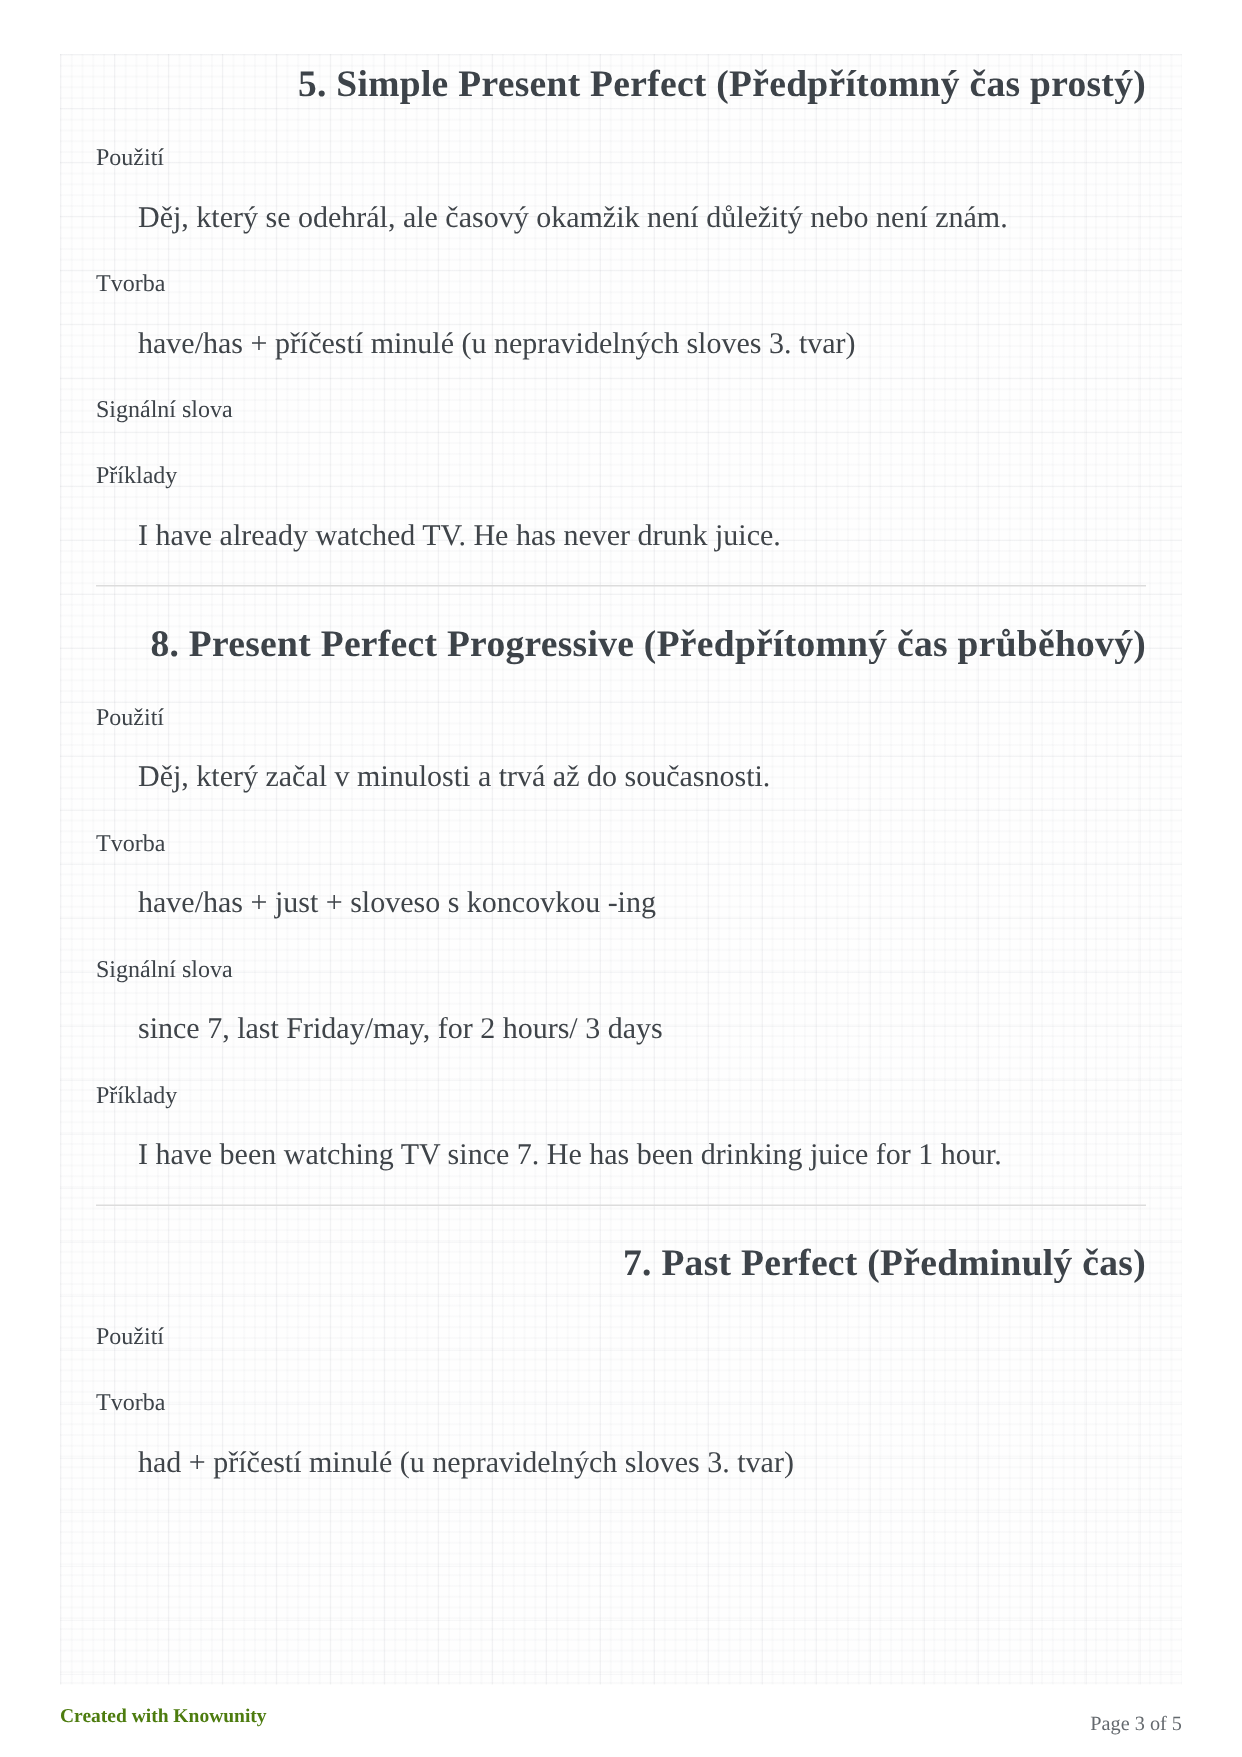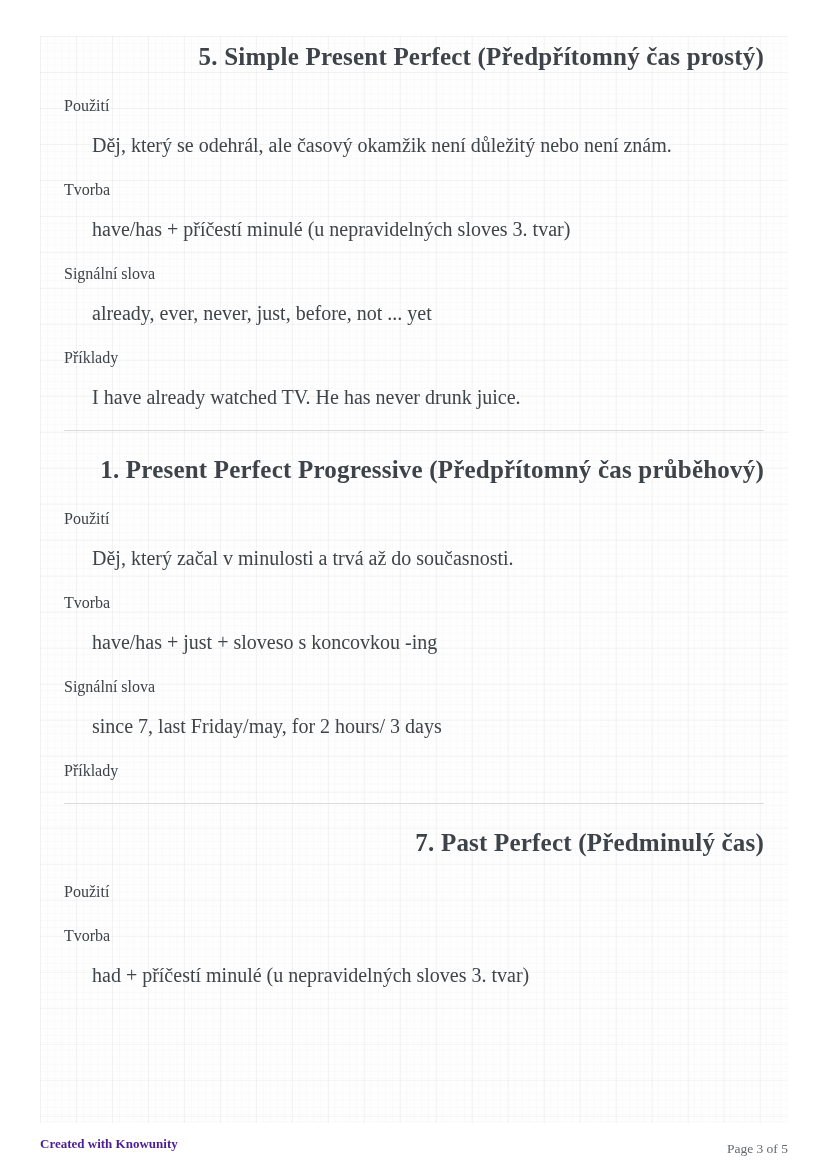--- a/index.html
+++ b/index.html
@@ -27,49 +27,49 @@
   .field-label{
     font-size:16px;line-height:20px;margin:24px 0 0 0;font-weight:normal;color:#3d4349;
   }
   .field-text{
     font-size:20px;line-height:21px;margin:19px 0 0 28px;color:#3f4449;
   }
   hr.section-divider{
     border:none;border-top:1px solid #dcdcdc;margin:22px 0 0 0;height:0;
   }
   .footer-left{
-    position:absolute;left:40px;top:1136px;font-size:13px;font-weight:bold;color:#4c1d95;
+    position:absolute;left:40px;top:1136px;font-size:13px;font-weight:bold;color:#4d7c0f;
   }
   .footer-right{
     position:absolute;right:40px;top:1141px;font-size:13.5px;color:#64696e;
   }
 </style>
 </head>
 <body>
 
 <div class="paper">
   <div class="inner" id="sections-container">
       <h2 class="section-title">5. Simple Present Perfect (Předpřítomný čas prostý)</h2>
       <div class="field-label">Použití</div>
       <div class="field-text">Děj, který se odehrál, ale časový okamžik není důležitý nebo není znám.</div>
       <div class="field-label">Tvorba</div>
       <div class="field-text">have/has + příčestí minulé (u nepravidelných sloves 3. tvar)</div>
       <div class="field-label">Signální slova</div>
-      <div class="field-text">already, ever, never, just, before, not ... yet</div>
       <div class="field-label">Příklady</div>
       <div class="field-text">I have already watched TV. He has never drunk juice.</div>
       <hr class="section-divider">
-      <h2 class="section-title">1. Present Perfect Progressive (Předpřítomný čas průběhový)</h2>
+      <h2 class="section-title">8. Present Perfect Progressive (Předpřítomný čas průběhový)</h2>
       <div class="field-label">Použití</div>
       <div class="field-text">Děj, který začal v minulosti a trvá až do současnosti.</div>
       <div class="field-label">Tvorba</div>
       <div class="field-text">have/has + just + sloveso s koncovkou -ing</div>
       <div class="field-label">Signální slova</div>
       <div class="field-text">since 7, last Friday/may, for 2 hours/ 3 days</div>
       <div class="field-label">Příklady</div>
+      <div class="field-text">I have been watching TV since 7. He has been drinking juice for 1 hour.</div>
       <hr class="section-divider">
       <h2 class="section-title">7. Past Perfect (Předminulý čas)</h2>
       <div class="field-label">Použití</div>
       <div class="field-label">Tvorba</div>
       <div class="field-text">had + příčestí minulé (u nepravidelných sloves 3. tvar)</div>
     </div>
 </div>
 
 <div class="footer-left">Created with Knowunity</div>
 <div class="footer-right">Page 3 of 5</div>

